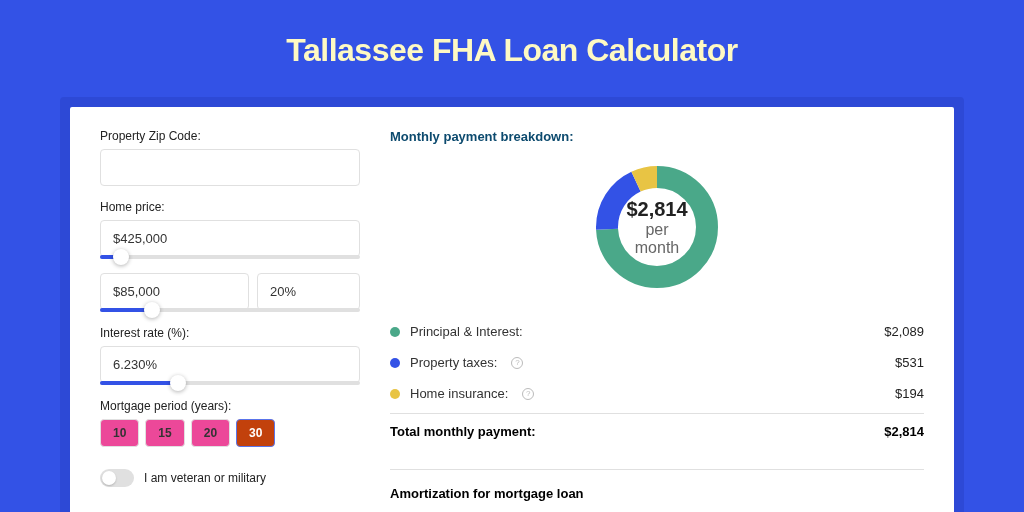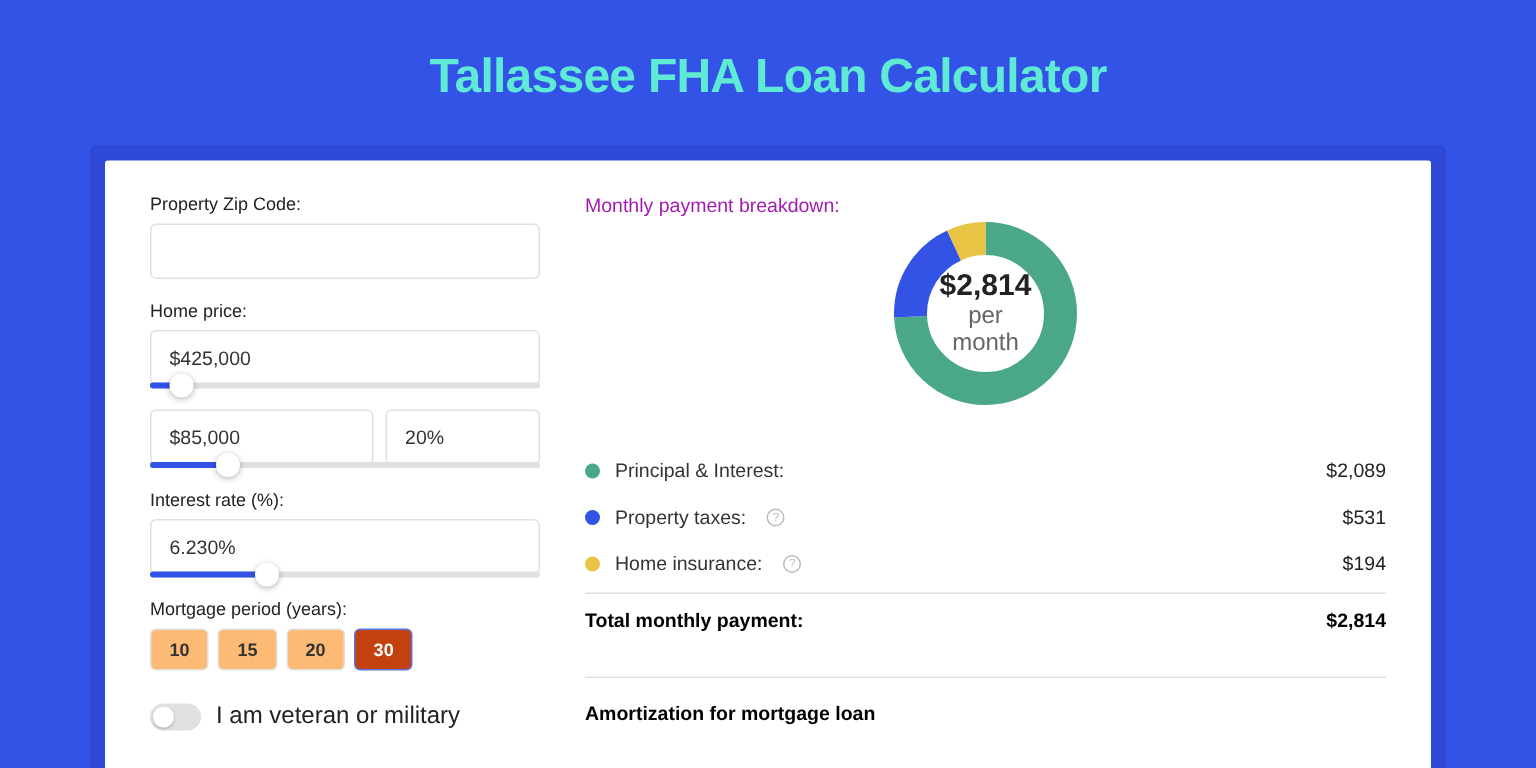--- a/index.html
+++ b/index.html
@@ -4,21 +4,21 @@
 <style>
   * { box-sizing: border-box; margin: 0; padding: 0; }
   body {
     font-family: -apple-system, BlinkMacSystemFont, "Segoe UI", Arial, sans-serif;
     background: #3352e6;
     width: 1024px;
     height: 512px;
     overflow: hidden;
   }
   .page-title {
-    color: #5eead4;
+    color: #fef9c3;
     text-align: center;
     font-size: 32px;
     font-weight: 700;
     padding: 32px 0 28px 0;
     letter-spacing: -0.5px;
   }
   .outer-card {
     background: #2d49d6;
     margin: 0 60px;
     padding: 10px;
@@ -72,21 +72,21 @@
     position: absolute;
     top: -6px;
     transform: translateX(-50%);
   }
   .down-payment-row { display: flex; gap: 8px; }
   .down-payment-row .text-input:first-child { flex: 1.6; }
   .down-payment-row .text-input:last-child { flex: 1; }
   .period-buttons { display: flex; gap: 0; }
   .period-btn {
     border: 1px solid #e0e0e0;
-    background: #fdba74;
+    background: #ec4899;
     padding: 6px 12px;
     font-size: 12px;
     color: #333;
     margin-right: 6px;
     border-radius: 4px;
     cursor: pointer;
     font-weight: 600;
   }
   .period-btn.active {
     background: #c2410c;
@@ -110,25 +110,26 @@
   .toggle-knob {
     width: 14px;
     height: 14px;
     background: #fff;
     border-radius: 50%;
     position: absolute;
     top: 2px;
     left: 2px;
     box-shadow: 0 1px 2px rgba(0,0,0,0.2);
   }
-  .veteran-label { font-size: 16px; color: #222; }
+  .veteran-label { font-size: 12px; color: #222; }
   .breakdown-title {
     font-size: 13px;
-    font-weight: 400;
-    color: #a21caf;
+    font-weight: 700;
+    color: #0c4a6e;
+    margin-bottom: 18px;
   }
   .donut-wrap {
     display: flex;
     justify-content: center;
     margin-bottom: 24px;
   }
   .donut {
     width: 130px;
     height: 130px;
     position: relative;

